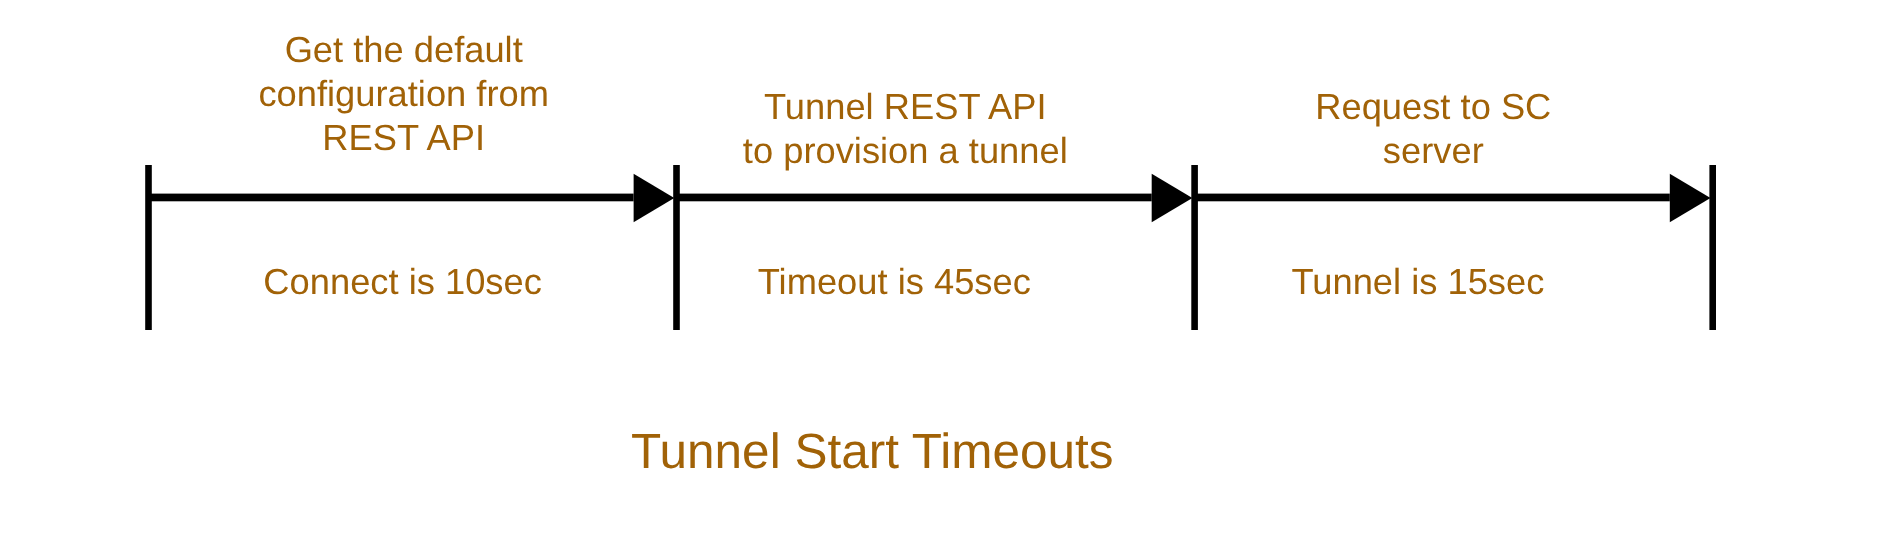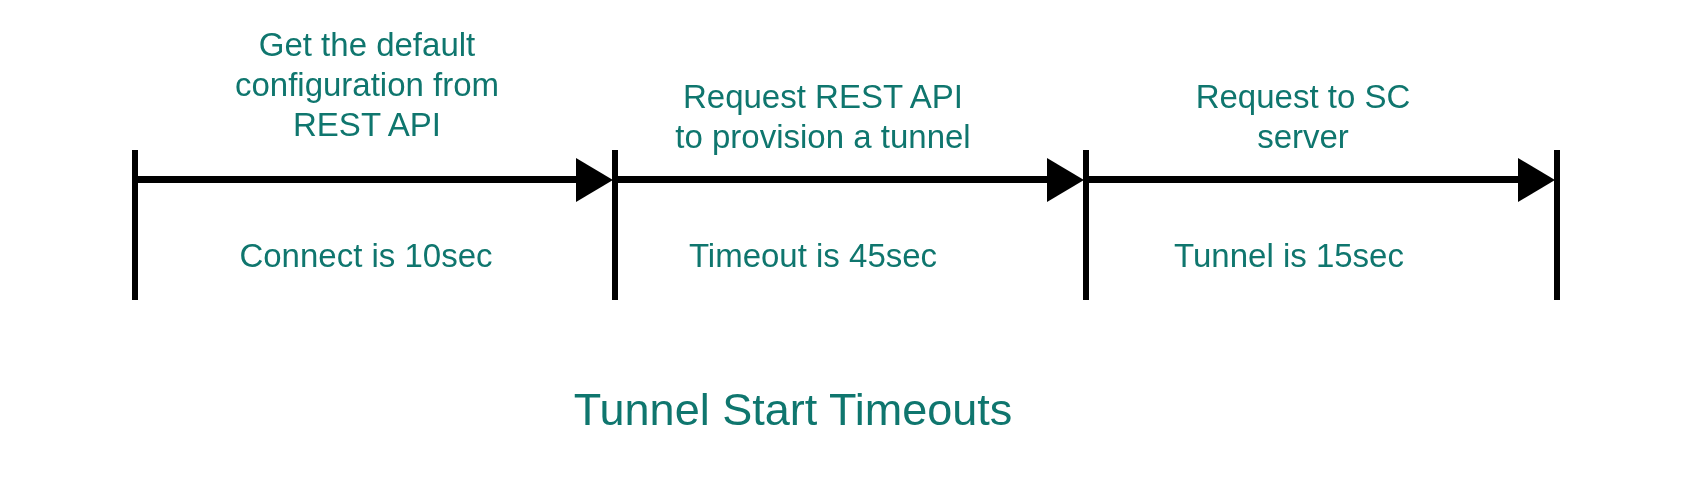--- a/index.html
+++ b/index.html
@@ -7,21 +7,21 @@
     padding: 0;
     background: #ffffff;
   }
   .stage {
     position: relative;
     width: 1707px;
     height: 502px;
     background: #ffffff;
     overflow: hidden;
     font-family: "Liberation Sans", sans-serif;
-    color: #0f766e;
+    color: #a16207;
   }
   .tick {
     position: absolute;
     top: 150px;
     width: 6px;
     height: 150px;
     background: #000000;
   }
   .shaft {
     position: absolute;
@@ -82,21 +82,21 @@
 
   <div class="shaft" style="left:617px;width:430px"></div>
   <div class="head" style="left:1047px"></div>
 
   <div class="shaft" style="left:1088px;width:430px"></div>
   <div class="head" style="left:1518px"></div>
 
   <div class="step-label" style="left:367px;top:25px">Get the default
 configuration from
 REST API</div>
-  <div class="step-label" style="left:823px;top:77px">Request REST API
+  <div class="step-label" style="left:823px;top:77px">Tunnel REST API
 to provision a tunnel</div>
   <div class="step-label" style="left:1303px;top:77px">Request to SC
 server</div>
 
   <div class="timeout-label" style="left:366px">Connect is 10sec</div>
   <div class="timeout-label" style="left:813px">Timeout is 45sec</div>
   <div class="timeout-label" style="left:1289px">Tunnel is 15sec</div>
 
   <div class="diagram-title">Tunnel Start Timeouts</div>
 

